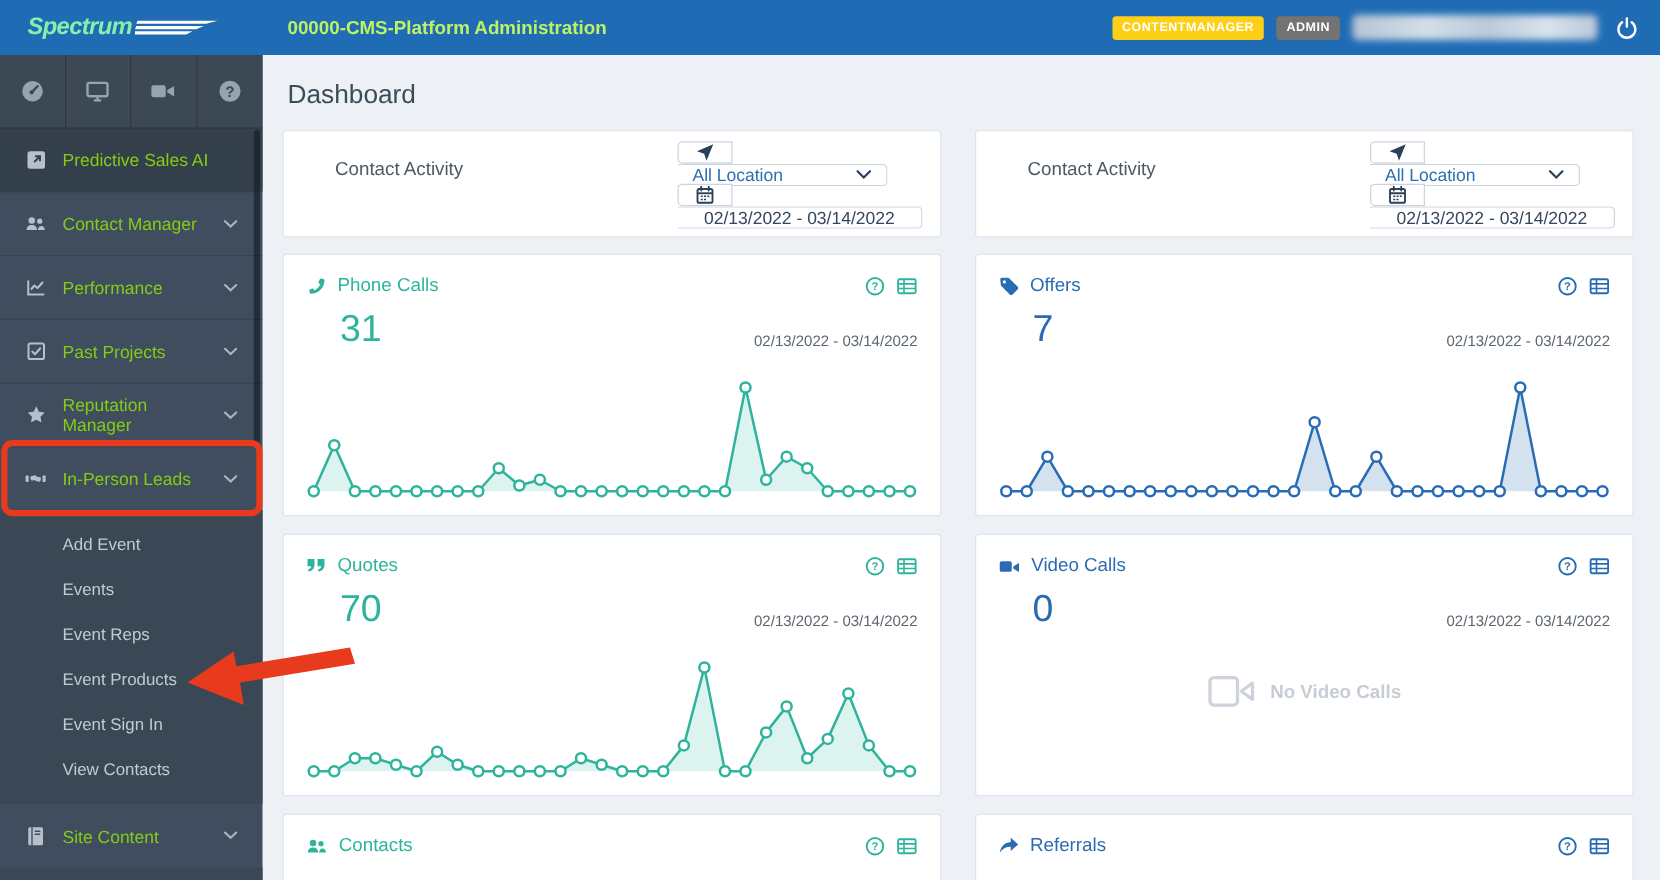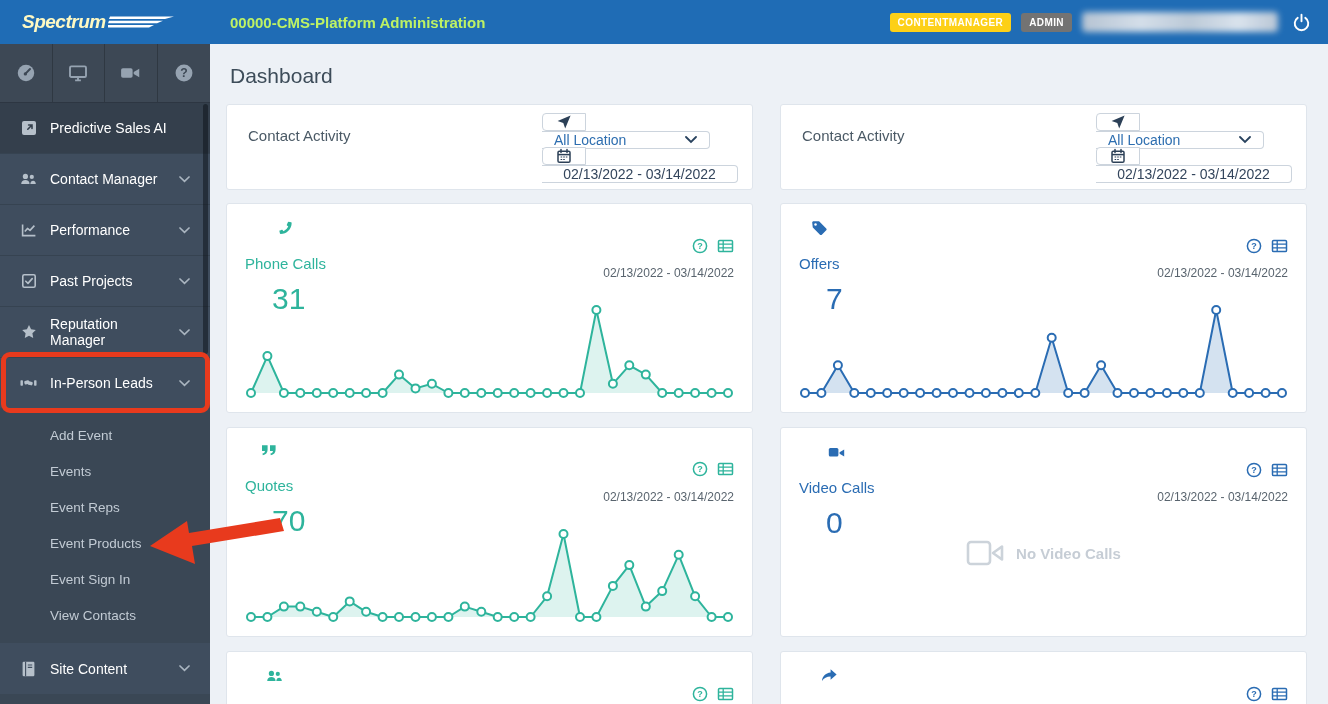--- a/index.html
+++ b/index.html
@@ -2,72 +2,72 @@
 <html><head>
 <meta charset="utf-8">
 <style>
   * { margin:0; padding:0; box-sizing:border-box; }
   html,body { width:1328px; height:704px; overflow:hidden; }
   body { font-family:"Liberation Sans", sans-serif; background:#edf1f6; position:relative; }
 
   
   .topbar { height:44px; background:#1f6cb5; display:flex; align-items:center; position:relative; z-index:10; }
   .logo-area { width:210px; display:flex; align-items:center; padding-left:22px; flex:none; }
-  .logo-text { color:#fef9c3; font-size:19px; font-weight:bold; font-style:italic; letter-spacing:-0.5px; }
+  .logo-text { color:#86efac; font-size:19px; font-weight:bold; font-style:italic; letter-spacing:-0.5px; }
   .logo-swoosh { margin-left:2px; margin-top:2px; }
   .topbar-title { color:#bef264; font-size:15px; font-weight:bold; margin-left:20px; }
   .topbar-right { margin-left:auto; display:flex; align-items:center; gap:10px; padding-right:14px; }
   .badge { font-size:10px; font-weight:bold; color:#fff; padding:4px 8px; border-radius:3px; letter-spacing:.4px; }
   .badge-yellow { background:#fdd017;margin-left:39px; }
   .badge-red { background:#737373; }
   .blur-name { width:196px; height:20px; border-radius:4px; background:linear-gradient(90deg,#c6cdd6,#e8ebef 30%,#cdd4dc 55%,#eef0f3 80%,#c9d0d9); filter:blur(3px); opacity:.9; }
   .power-btn { display:flex; align-items:center; justify-content:center; width:26px; height:26px; cursor:pointer; }
 
   
   .sidebar { position:absolute; top:44px; left:0; width:210px; height:660px; background:#3f4d5e; display:flex; flex-direction:column; z-index:5; }
   .side-toolbar { height:58px; display:grid; grid-template-columns:repeat(4,1fr); background:#3d4855; flex:none; }
   .side-toolbar .tcell { display:flex; align-items:center; justify-content:center; border-right:1px solid rgba(0,0,0,.22); cursor:pointer; }
   .side-toolbar .tcell:last-child { border-right:none; }
-  .menu-item { height:51px; display:flex; align-items:center; padding-left:20px; gap:13px; color:#ffffff; font-size:14px; border-top:1px solid rgba(0,0,0,.13); cursor:pointer; flex:none; }
+  .menu-item { height:51px; display:flex; align-items:center; padding-left:20px; gap:13px; color:#84cc16; font-size:14px; border-top:1px solid rgba(0,0,0,.13); cursor:pointer; flex:none; }
   .menu-item:first-of-type { border-top:none; }
   .menu-item.active { background:#343f4c; }
   .menu-item .chev { margin-left:auto; margin-right:20px; }
   .menu-icon { width:17px; flex:none; display:flex; justify-content:center; }
   .submenu { background:#3a4755; padding:9px 0 10px; flex:none; }
   .submenu-item { height:36px; display:flex; align-items:center; padding-left:50px; color:#c2cbd4; font-size:13.5px; cursor:pointer; }
   .side-fill { flex:1; background:#3a4755; }
   .side-scrollthumb { position:absolute; right:2px; top:60px; width:5px; height:250px; border-radius:3px; background:rgba(10,16,22,.5); }
 
   
   .anno-box { position:absolute; left:1px; top:352px; width:209px; height:61px; border:5px solid #e83a1d; border-radius:9px; z-index:40; pointer-events:none; }
   .anno-arrow { position:absolute; left:150px; top:515px; z-index:40; pointer-events:none; }
 
   
   .main { margin-left:210px; height:577px; padding:0 21px 0 16px; }
   .page-title { font-size:21px; color:#3d4c59; padding:20px 0 16px 4px; }
   .cols { display:flex; gap:27px; }
   .col { flex:1; min-width:0; }
 
-  .panel, .card { background:#fff; border:1px solid #dfe5ec; border-radius:3px; }
+  .panel, .card { background:#fff; border:1px solid #dfe5ec; border-radius:3px;padding-left:20px; }
   .panel { height:86px; margin:0 0 13px; display:flex; position:relative; }
   .panel-title { font-size:15px; color:#4b5a66; padding:22px 0 0 21px; }
   .panel-controls { margin-left:auto; padding:9px 14px 0 0; }
   .ctrl-row { display:flex; justify-content:flex-end; height:35px;flex-direction:column; }
   .ctrl-row + .ctrl-row { margin-top:-1px; }
   .ctrl-icon { width:44px; border:1px solid #ccd4dd; background:#fff; display:flex; align-items:center; justify-content:center; border-radius:4px 0 0 4px; }
   .ctrl-select { width:168px; border:1px solid #ccd4dd; border-left:none; border-radius:0 4px 4px 0; display:flex; align-items:center; padding:0 12px; font-size:14px; color:#2d6eb0; background:#fff; cursor:pointer; }
   .ctrl-select .chev { margin-left:auto; }
   .ctrl-field { width:196px; border:1px solid #ccd4dd; border-left:none; border-radius:0 4px 4px 0; display:flex; align-items:center; justify-content:center; font-size:14px; color:#33455c; background:#fff; cursor:text; }
 
   .card { height:210px; margin-bottom:14px; position:relative; padding:16px 18px; }
   .card.cut { height:200px; }
   .card.teal { color:#2eb49c; }
   .card.blue { color:#2a6cb3; }
   .card-head { display:flex; align-items:center; }
-  .card-title { display:flex; align-items:center; gap:19px; font-size:15px;flex-direction:column; }
+  .card-title { display:flex; align-items:center; gap:9px; font-size:15px; }
   .card-actions { margin-left:auto; display:flex; align-items:center; gap:9px; }
   .card-actions .act { cursor:pointer; display:flex; }
   .card-value { font-size:30px; margin:10px 0 0 27px; }
   .card-date { position:absolute; right:18px; top:62px; font-size:12px; color:#59646e; }
   .chart { position:absolute; left:18px; right:18px; bottom:12px; height:98px; }
   .empty-state { position:absolute; left:0; right:0; top:112px; display:flex; align-items:center; justify-content:center; gap:12px; color:#c6cdd5; font-size:15px;font-weight:bold; }
 
   svg { display:block; }
 </style>
 </head>

